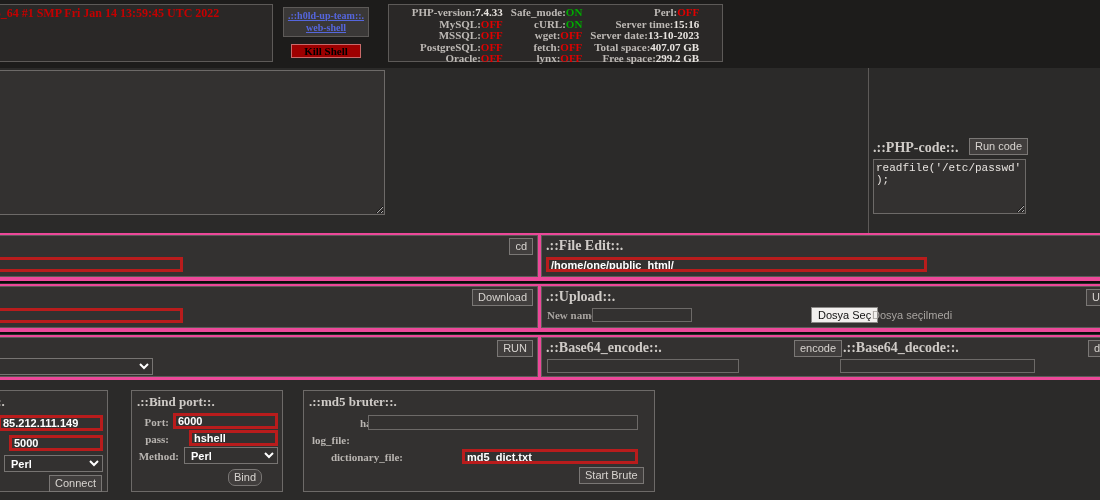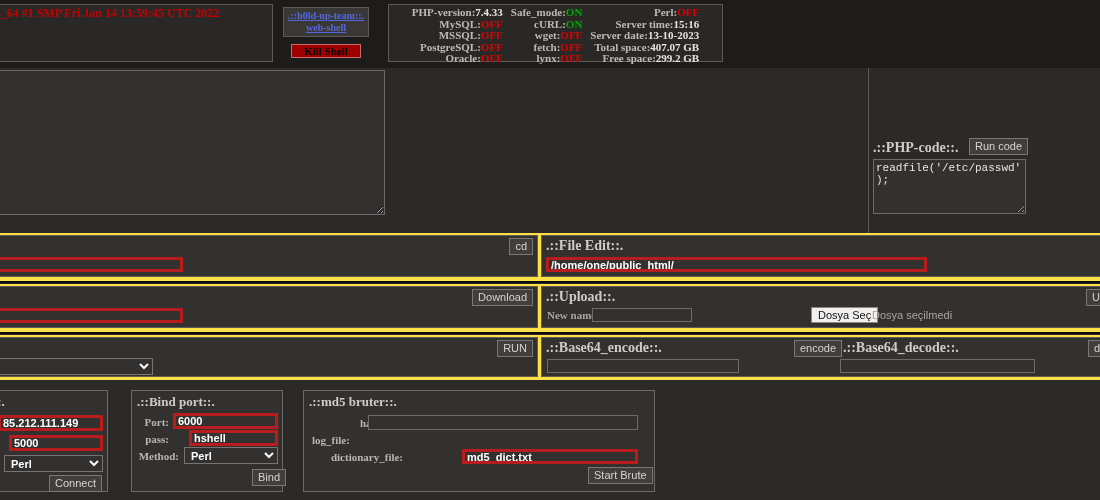--- a/index.html
+++ b/index.html
@@ -211,21 +211,21 @@
     box-sizing: border-box;
     resize: both;
     overflow: auto;
     outline: none;
   }
 
   
   .midrow {
     position: absolute; left: 0;
     width: 1100px;
-    background: #fde047;
+    background: #ec4899;
     border-bottom: 2px solid #0b0b0b;
   }
   .halfpanel {
     position: absolute; top: 2px;
     height: 42px;
     border: 1px solid #5d5a58;
     background: #333130;
     box-sizing: border-box;
   }
   .hp-left  { left: -152px; width: 690px; }
@@ -385,27 +385,27 @@
     <div class="bpanel" style="left:131px;width:152px;height:102px;">
       <div class="ttl">.::Bind port::.</div>
       <div class="brow-lbl" style="left:5px;top:25px;width:32px;">Port:</div>
       <input class="inp" style="position: absolute; left: 41px; top: 22px; width: 105px; height: 16px;" type="text" value="6000">
       <div class="brow-lbl" style="left:5px;top:42px;width:32px;">pass:</div>
       <input class="inp" style="position: absolute; left: 57px; top: 39px; width: 89px; height: 16px;" type="text" value="hshell">
       <div class="brow-lbl" style="left:3px;top:59px;width:44px;">Method:</div>
       <select class="sel" style="position:absolute;left:52px;top:56px;width:94px;">
         <option>Perl</option>
       </select>
-      <button class="btn" style="position:absolute;left:120px;top:78px;">Bind</button>
+      <button class="btn" style="position:absolute;left:96px;top:78px;border-radius:7px;">Bind</button>
     </div>
 
     <div class="bpanel" style="left:303px;width:352px;height:102px;">
       <div class="ttl">.::md5 bruter::.</div>
       <div class="brow-lbl" style="left:8px;top:26px;width:60px;text-align:left;margin-left:48px;">hash:</div>
       <input class="inp empty" style="position: absolute; left: 64px; top: 24px; width: 270px; height: 15px;" type="text" value="">
       <div class="brow-lbl" style="left:8px;top:43px;width:80px;text-align:left;">log_file:</div>
       <div class="brow-lbl" style="left:8px;top:60px;width:110px;text-align:center;">dictionary_file:</div>
       <input class="inp" style="position: absolute; left: 158px; top: 58px; width: 176px; height: 15px;" type="text" value="md5_dict.txt">
-      <button class="btn" style="position:absolute;left:284px;top:76px;">Start Brute</button>
+      <button class="btn" style="position:absolute;left:275px;top:76px;">Start Brute</button>
     </div>
   </div>
 
 </div>
 
 </body></html>

